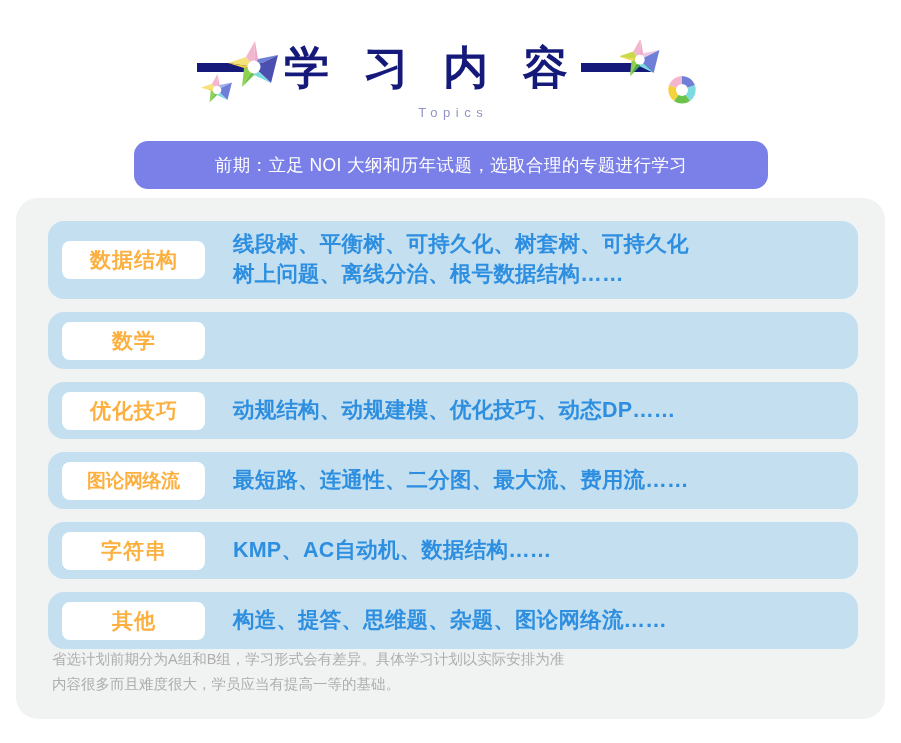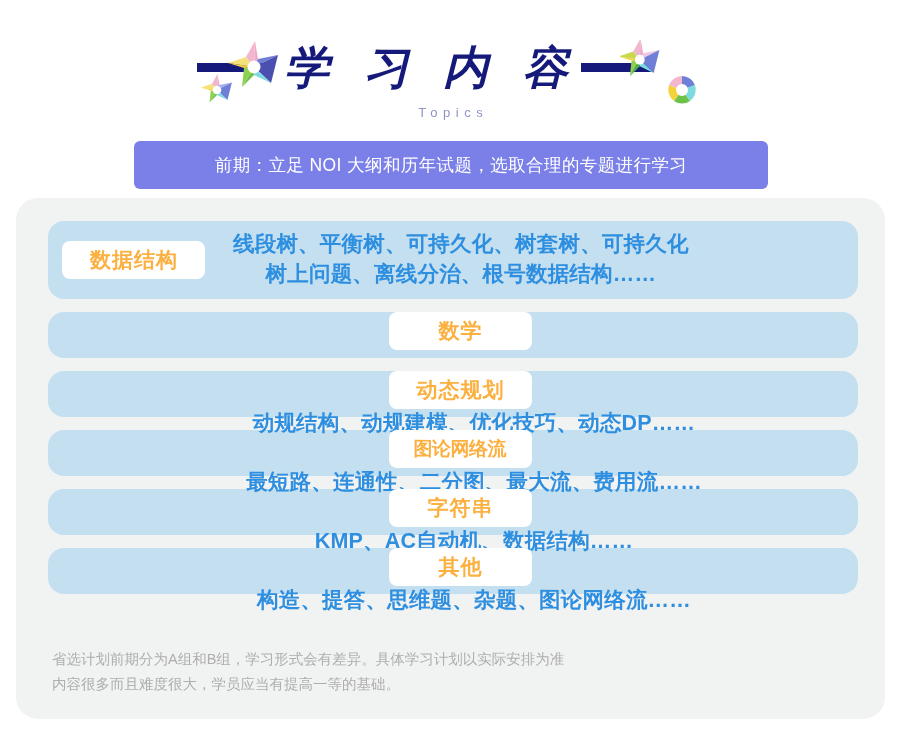--- a/index.html
+++ b/index.html
@@ -24,21 +24,20 @@
   .title-row {
     position: absolute;
     top: 33px;
     left: 0;
     width: 850px;
     height: 68px;
     display: flex;
     align-items: center;
     justify-content: center;
     gap: 0px;
-    font-style: italic;
   }
   .page-title {
     font-size: 45px;
     font-weight: 700;
     color: #14197a;
     letter-spacing: 11px;
     text-indent: 11px;
     line-height: 1;
     white-space: nowrap;
     font-family: "Liberation Sans", "DejaVu Sans", sans-serif;
@@ -73,21 +72,21 @@
   }
 
   
   .banner {
     position: absolute;
     left: 134px;
     top: 141px;
     width: 634px;
     height: 48px;
     background: #7b80e8;
-    border-radius: 6px;
+    border-radius: 14px;
     display: flex;
     align-items: center;
     justify-content: center;
     color: #ffffff;
     font-size: 17.5px;
     letter-spacing: 0.4px;
     box-sizing: border-box;
   }
 
   
@@ -100,33 +99,32 @@
     background: #f1f2f2;
     border-radius: 22px;
   }
 
   
   .rows {
     position: absolute;
     left: 48px;
     top: 221px;
     width: 810px;
-    text-align: center;
   }
   .row {
     background: #c3dff0;
     border-radius: 16px;
     display: flex;
     align-items: center;
     padding: 0 0 0 14px;
     box-sizing: border-box;
     margin-bottom: 13px;
   }
   .row.r-tall { height: 78px; }
-  .row.r-std  { height: 46px; flex-direction: column; }
+  .row.r-std  { height: 57px; }
 
   .pill {
     flex: none;
     width: 143px;
     height: 38px;
     background: #ffffff;
     border-radius: 8px;
     display: flex;
     align-items: center;
     justify-content: center;
@@ -242,21 +240,21 @@
     <div class="pill">数据结构</div>
     <div class="row-text">线段树、平衡树、可持久化、树套树、可持久化
 树上问题、离线分治、根号数据结构……</div>
   </div>
 
   <div class="row r-std">
     <div class="pill">数学</div>
   </div>
 
   <div class="row r-std">
-    <div class="pill">动态规划</div>
+    <div class="pill">优化技巧</div>
     <div class="row-text">动规结构、动规建模、优化技巧、动态DP……</div>
   </div>
 
   <div class="row r-std">
     <div class="pill dense">图论网络流</div>
     <div class="row-text">最短路、连通性、二分图、最大流、费用流……</div>
   </div>
 
   <div class="row r-std">
     <div class="pill">字符串</div>

